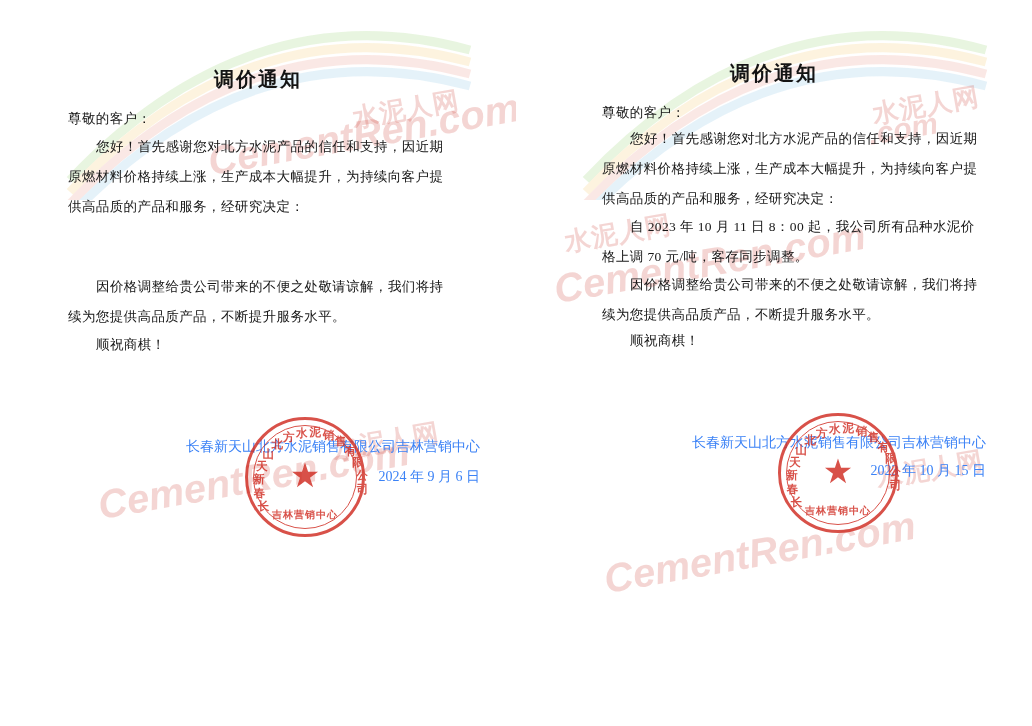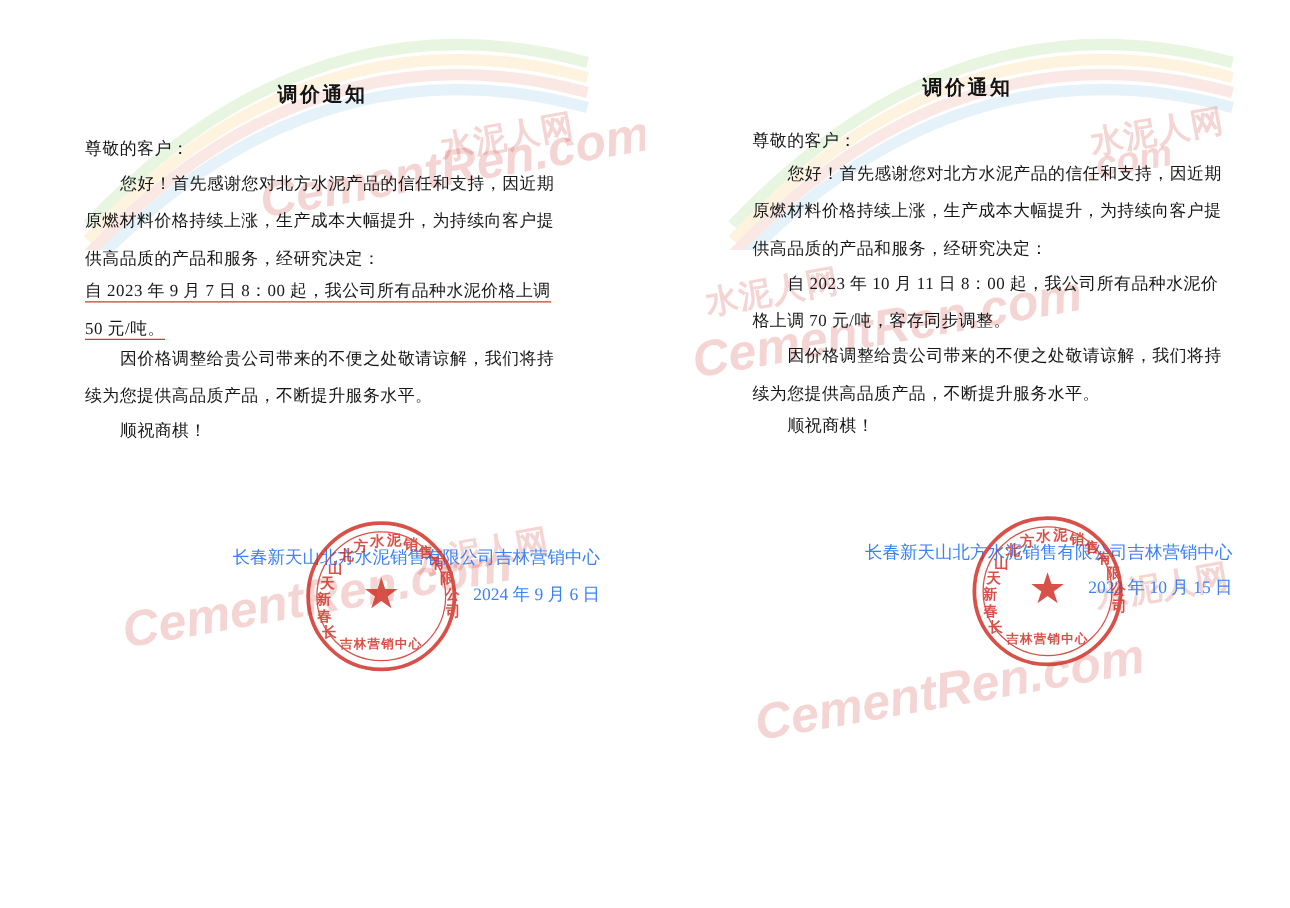--- a/index.html
+++ b/index.html
@@ -28,21 +28,21 @@
   
   .rainbow {
     position: absolute;
     pointer-events: none;
     opacity: 0.5;
   }
   .doc-title {
     position: absolute;
     width: 100%;
     text-align: center;
-    font-size: 16px;
+    font-size: 20px;
     font-weight: bold;
     letter-spacing: 2px;
     color: #141414;
     font-family: "Liberation Serif", "DejaVu Serif", serif;
   }
   .body-text {
     position: absolute;
     color: #161616;
     font-size: 13.5px;
     line-height: 30px;
@@ -165,23 +165,20 @@
   <div class="wm-text wm-en" style="left:206px; top:112px;">CementRen.com</div>
   <div class="wm-text wm-cn" style="left:332px; top:424px;">水泥人网</div>
   <div class="wm-text wm-en" style="left:96px; top:456px;">CementRen.com</div>
 
   <div class="doc-title" style="top:66px;">调价通知</div>
 
   <div class="body-text salutation" style="left:68px; top:104px;">尊敬的客户：</div>
 
   <div class="body-text" style="left:68px; top:132px; width:380px; text-indent:28px;">您好！首先感谢您对北方水泥产品的信任和支持，因近期原燃材料价格持续上涨，生产成本大幅提升，为持续向客户提供高品质的产品和服务，经研究决定：</div>
 
-  <div class="body-text" style="left:68px; top:218px; width:382px;">
-    <span class="underlined" style="text-indent:28px; display:inline;">自 2023 年 9 月 7 日 8：00 起，我公司所有品种水泥价格上调 50 元/吨。</span>
-  </div>
 
   <div class="body-text" style="left:68px; top:272px; width:380px; text-indent:28px;">因价格调整给贵公司带来的不便之处敬请谅解，我们将持续为您提供高品质产品，不断提升服务水平。</div>
 
   <div class="body-text" style="left:68px; top:330px; width:380px; text-indent:28px;">顺祝商棋！</div>
 
   <div class="sign-block" style="left:160px; top:432px; width:320px;">长春新天山北方水泥销售有限公司吉林营销中心</div>
   <div class="sign-block" style="left:160px; top:462px; width:320px;">2024 年 9 月 6 日</div>
 
   <div class="stamp" style="left:245px; top:417px; width:120px; height:120px;">
     <div class="ring-in"></div>

